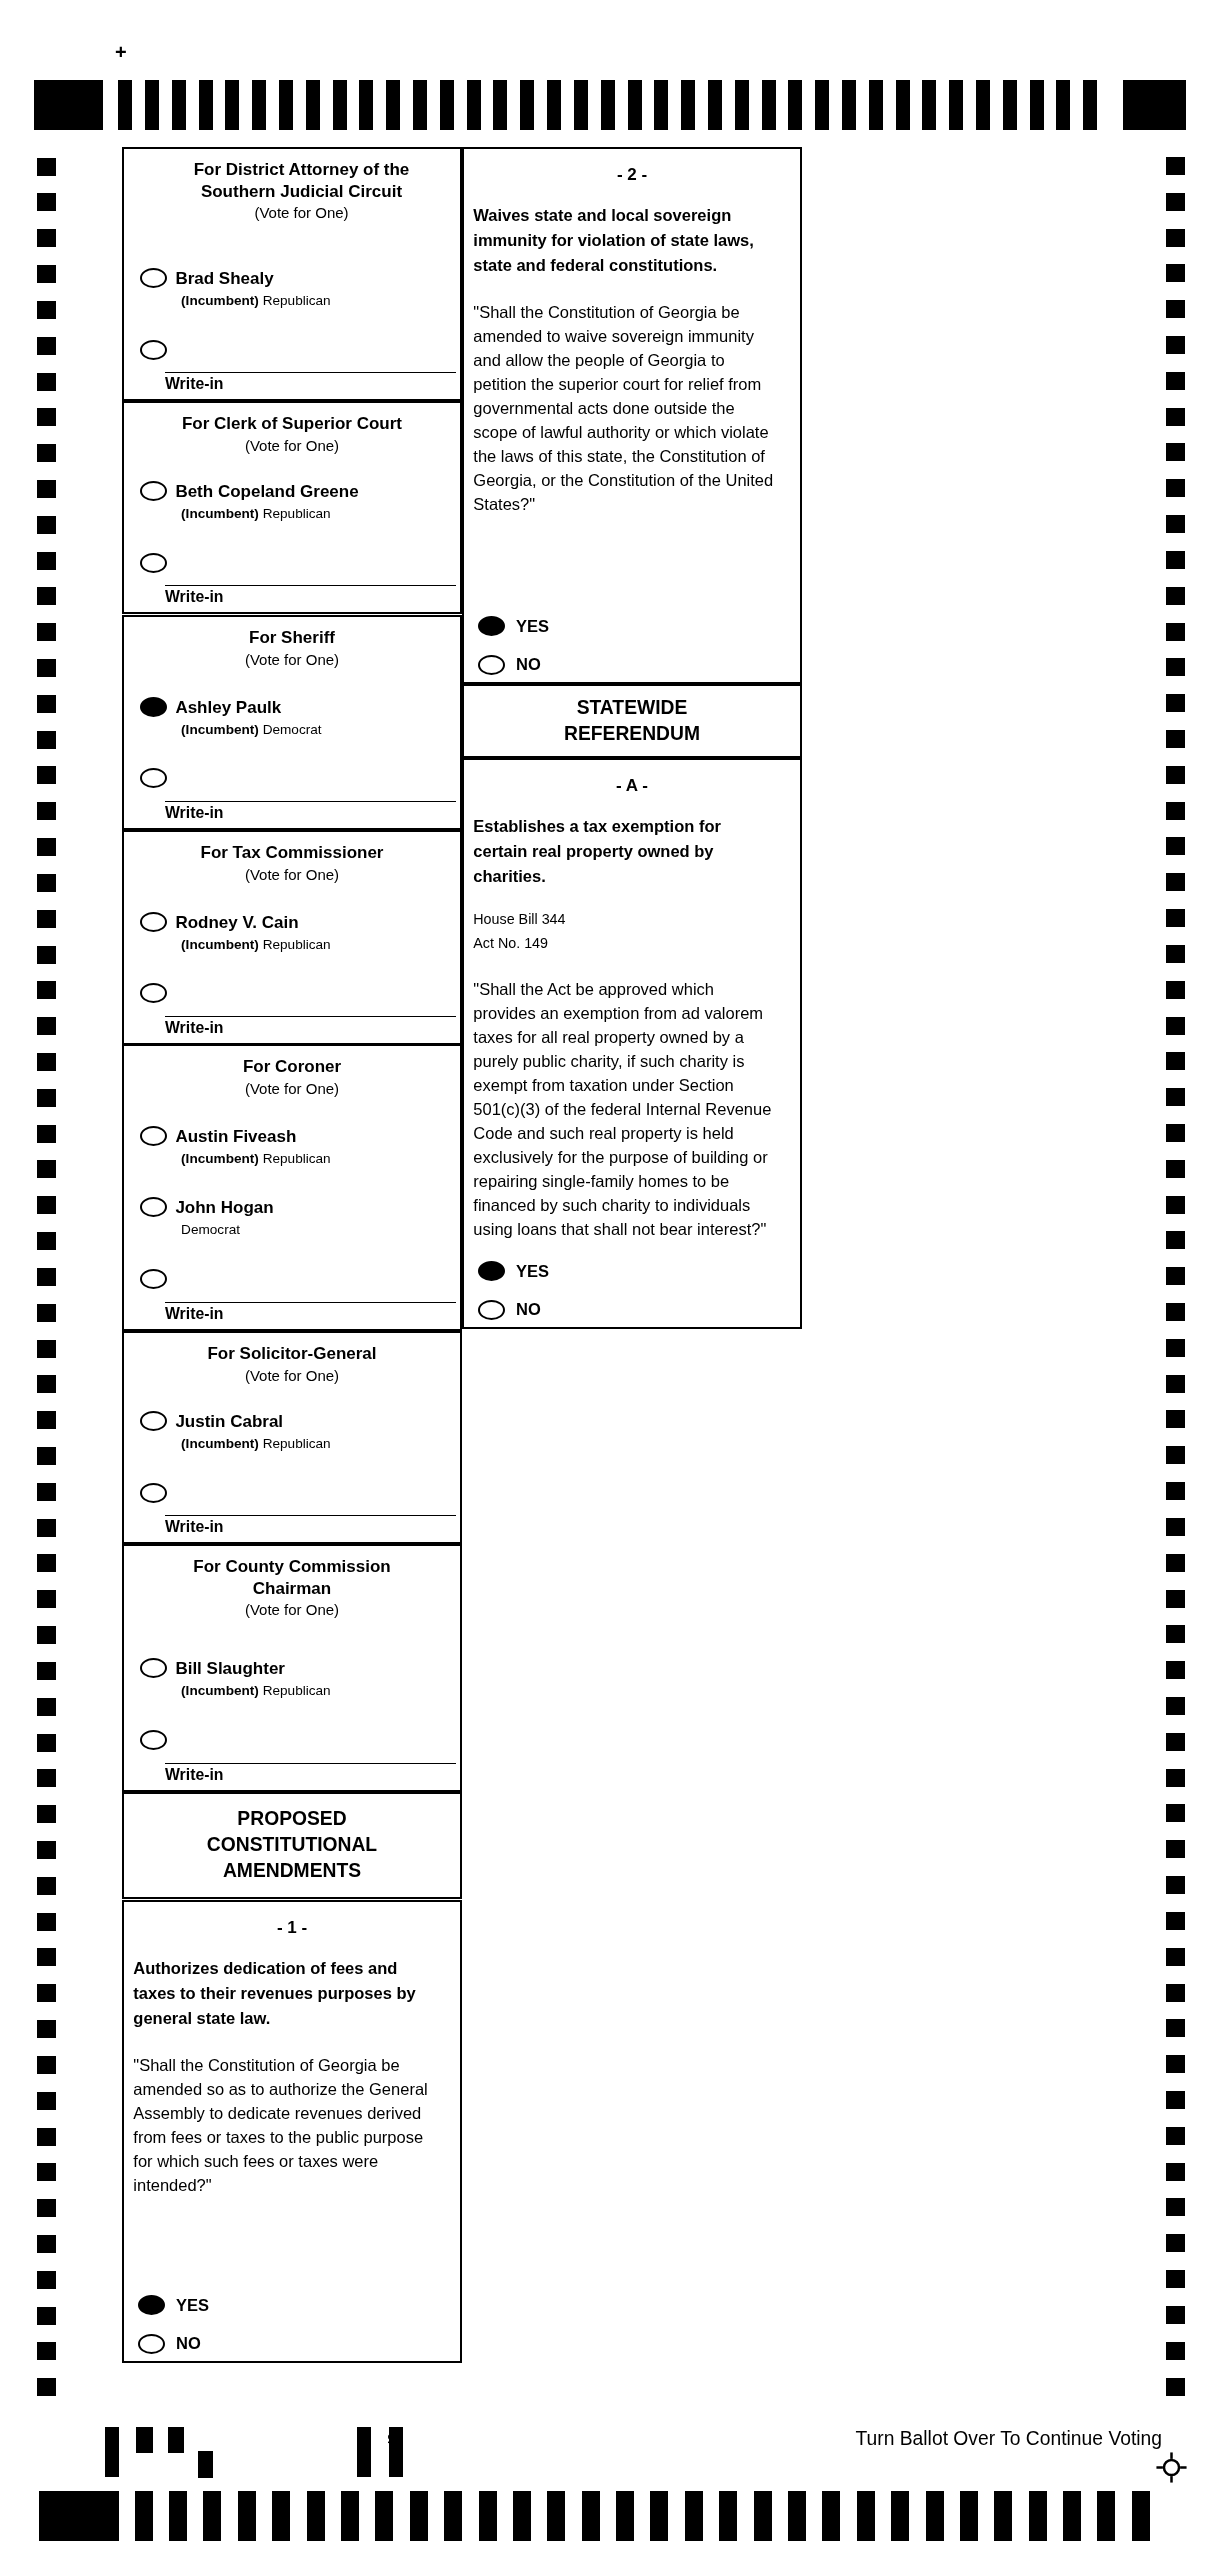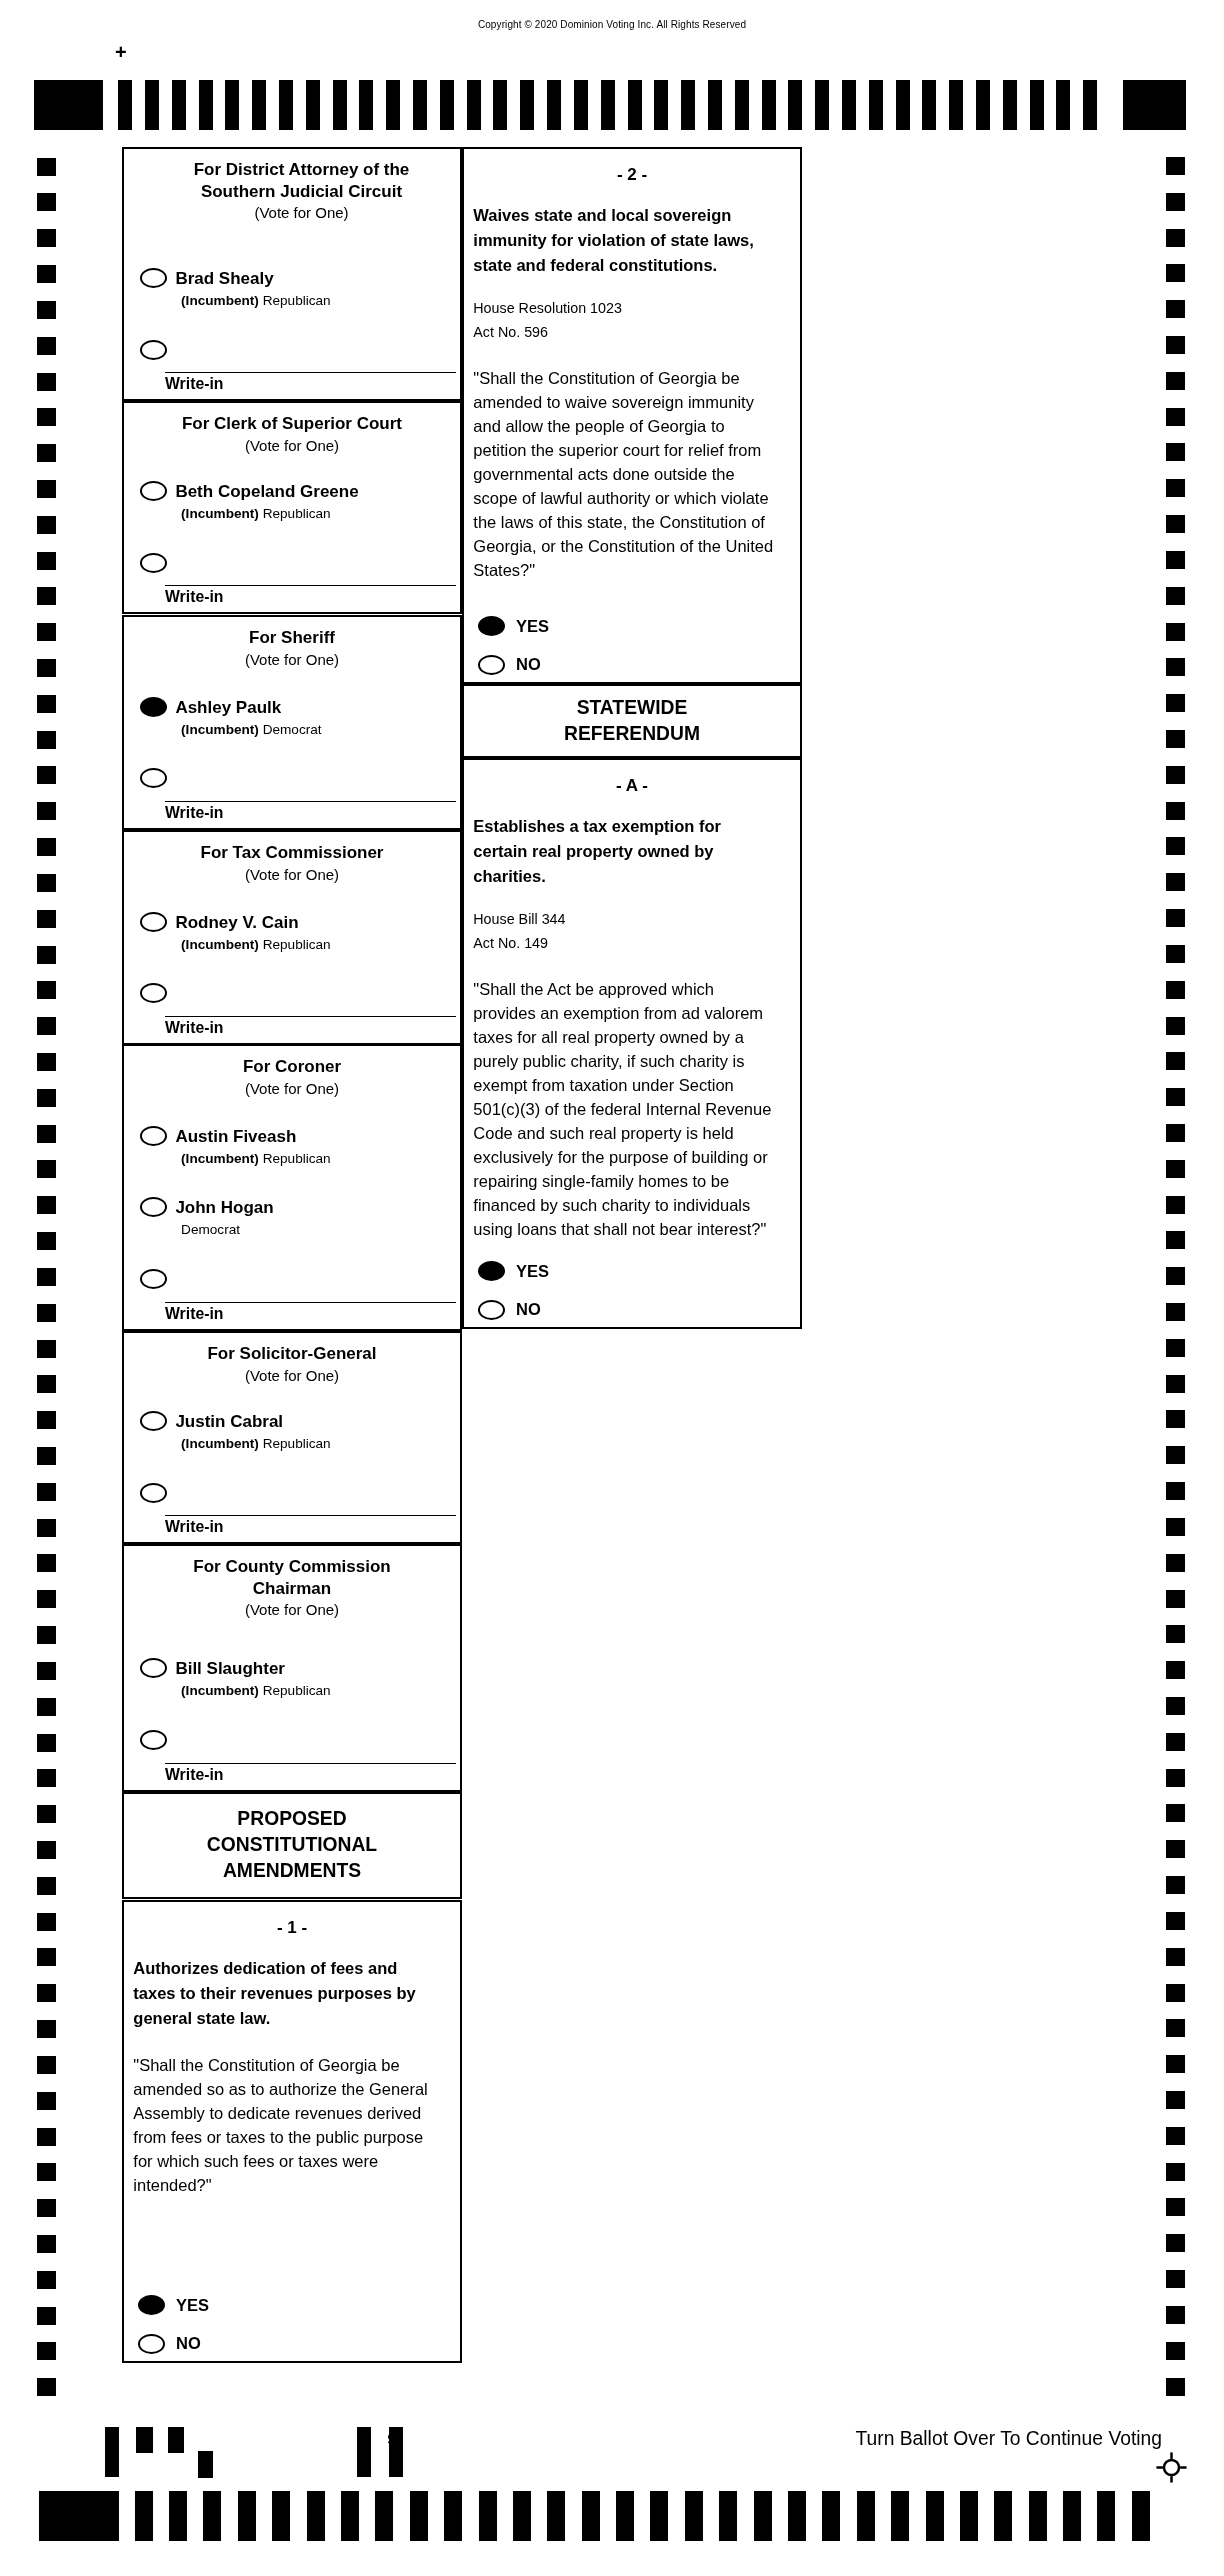--- a/index.html
+++ b/index.html
@@ -36,21 +36,20 @@
   .footer-instruction{position:absolute;right:62px;top:2428px;font-weight:normal;font-size:19.3px}
   .stub-number{position:absolute;left:398px;top:2434px;font-size:10.7px;font-weight:bold;
                transform:rotate(90deg);transform-origin:left top}
   .crosshair{position:absolute;left:1155px;top:2451px}
 </style>
 </head>
 <body>
 
 <div class="ballot">
 
-  <div class="copyright">Copyright © 2020 Dominion Voting Inc. All Rights Reserved</div>
   <div class="corner-plus">+</div>
 
   <div class="tmark" style="left:34px;top:80px;width:69px;height:50px"></div>
   <div class="tmark" style="left:1123px;top:80px;width:63px;height:50px"></div>
   <div class="tmark" style="left:39px;top:2491px;width:80px;height:50px"></div>
 
   <div id="marks-mount">
       <div class="tmark" style="left: 118px; top: 80px; width: 14.3px; height: 50px;"></div>
       <div class="tmark" style="left: 145px; top: 80px; width: 14.3px; height: 50px;"></div>
       <div class="tmark" style="left: 172px; top: 80px; width: 14.3px; height: 50px;"></div>
@@ -374,22 +373,20 @@
       <div class="writein-label">Write-in</div>
     </div>
       </div>
     </div>
 
   <div class="box" style="left:462px;top:147px;width:340px;height:537px">
     <div class="m-number">- 2 -</div>
     <div class="m-summary">Waives state and local sovereign
 immunity for violation of state laws,
 state and federal constitutions.</div>
-    <div class="m-ref">House Resolution 1023
-Act No. 596</div>
     <div class="m-question">"Shall the Constitution of Georgia be
 amended to waive sovereign immunity
 and allow the people of Georgia to
 petition the superior court for relief from
 governmental acts done outside the
 scope of lawful authority or which violate
 the laws of this state, the Constitution of
 Georgia, or the Constitution of the United
 States?"</div>
     <div class="choice yes">

